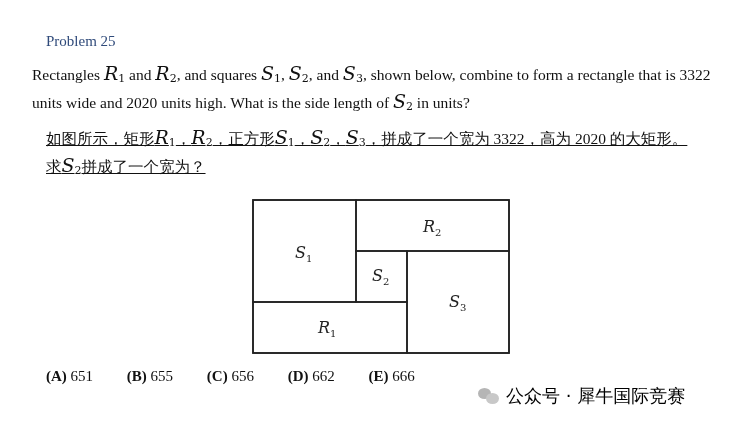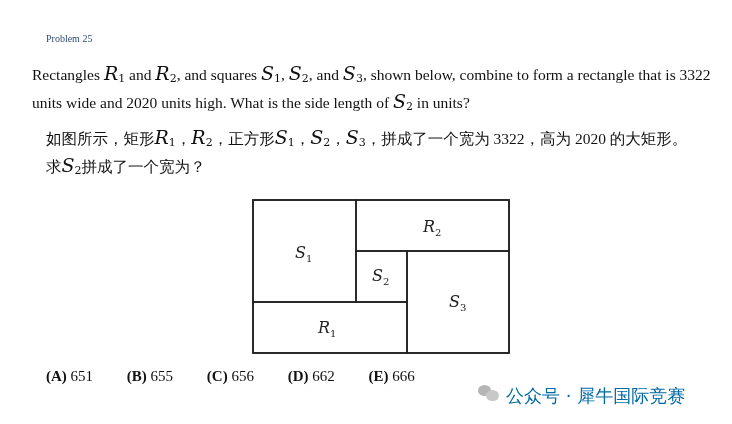--- a/index.html
+++ b/index.html
@@ -1,31 +1,31 @@
 <!DOCTYPE html>
 <html><head>
 <meta charset="utf-8">
 <style>
   html, body { margin: 0; padding: 0; background: #ffffff; }
   body { width: 732px; height: 424px; position: relative; overflow: hidden;
          font-family: "Liberation Serif", "DejaVu Serif", serif; color: #111; }
-  .title { position: absolute; left: 46px; top: 33px; font-size: 10px; color: #2f4a7a; }
+  .title { position: absolute; left: 46px; top: 33px; font-size: 15px; color: #2f4a7a; }
   .en { position: absolute; left: 32px; top: 62px; width: 680px; font-size: 15.5px; line-height: 22px; }
-  .cn { position: absolute; left: 46px; top: 126px; width: 680px; font-size: 15.5px; line-height: 23px; }
+  .cn { position: absolute; left: 46px; top: 126px; width: 680px; font-size: 15.5px; line-height: 23px; text-decoration: underline; }
   .m { font-style: italic; font-size: 19px; font-family: "DejaVu Serif", serif; }
   .m sub { font-style: normal; font-size: 11px; vertical-align: -2px; }
   .diagram { position: absolute; left: 252px; top: 199px; width: 258px; height: 155px; }
   .diagram svg { display: block; }
   .lbl { font-family: "DejaVu Serif", serif; font-style: italic; font-size: 16px; fill: #222; }
   .lbl-sub { font-style: normal; font-size: 10px; }
   .choices { position: absolute; left: 46px; top: 368px; font-size: 15px; white-space: nowrap; }
   .choice { display: inline-block; margin-right: 30px; }
   .choice b { font-weight: bold; }
   .wm { position: absolute; left: 478px; top: 384px; font-family: "DejaVu Sans", sans-serif;
-        font-size: 18px; color: #0369a1; white-space: nowrap; display: flex; }
+        font-size: 18px; color: #000000; white-space: nowrap; display: flex; align-items: center; }
   .wm .icon { width: 22px; height: 18px; margin-right: 6px; position: relative; }
   .wm .icon span { position: absolute; border-radius: 50%; background: #b5b5b5; }
 </style>
 </head>
 <body>
 
 <div class="title">Problem 25</div>
 
 <div class="en">
   <span>Rectangles </span><span class="m"><span>R</span><sub>1</sub></span><span> and </span><span class="m"><span>R</span><sub>2</sub></span><span>, and squares </span><span class="m"><span>S</span><sub>1</sub></span><span>, </span><span class="m"><span>S</span><sub>2</sub></span><span>, and </span><span class="m"><span>S</span><sub>3</sub></span><span>, shown below, combine to form a rectangle that is 3322 units wide and 2020 units high. What is the side length of </span><span class="m"><span>S</span><sub>2</sub></span><span> in units?</span>

